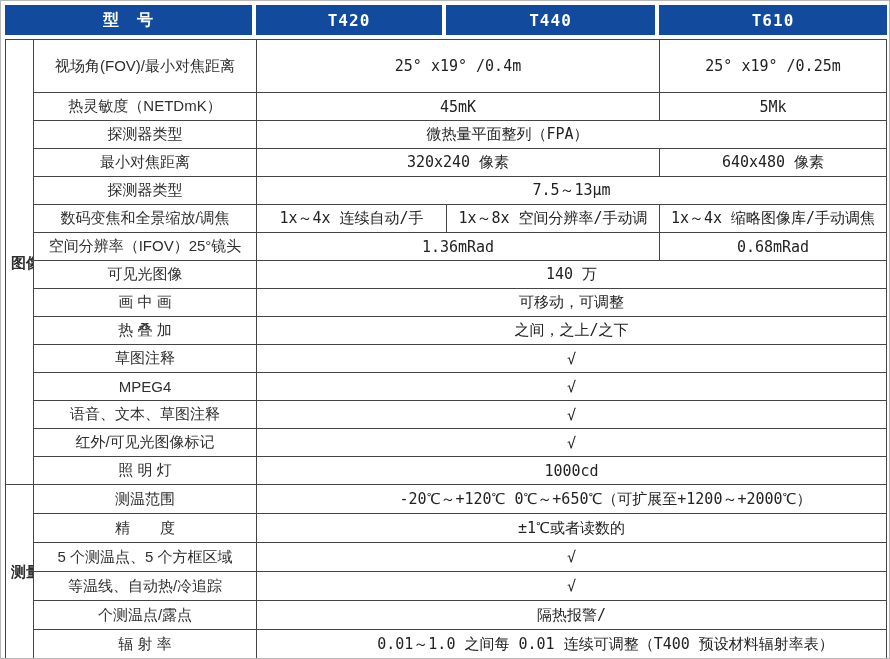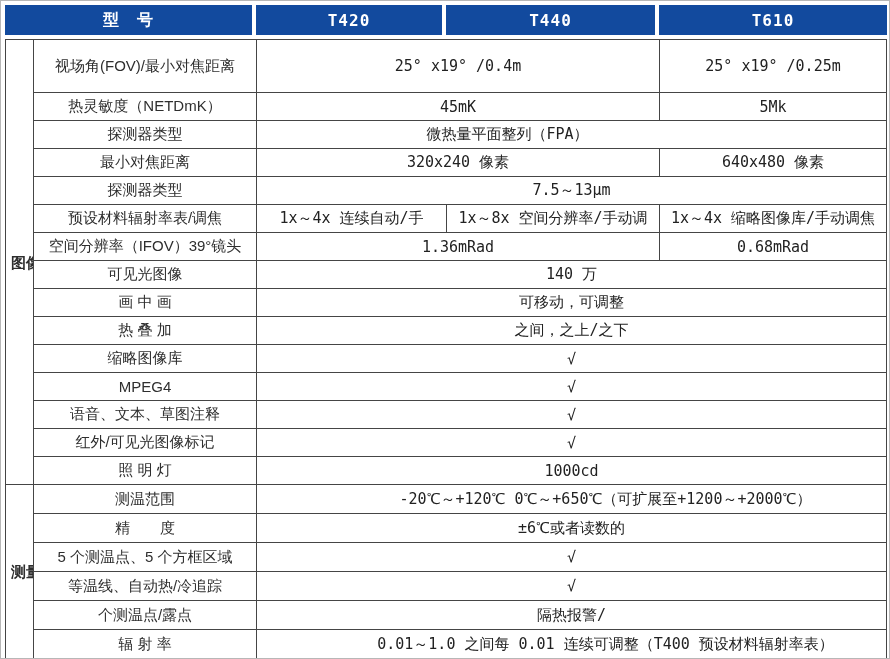--- a/index.html
+++ b/index.html
@@ -124,44 +124,44 @@
       <tr class="std">
         <td class="lbl">最小对焦距离</td>
         <td class="v" colspan="2">320x240 像素</td>
         <td class="v end">640x480 像素</td>
       </tr>
       <tr class="std">
         <td class="lbl">探测器类型</td>
         <td class="v end" colspan="3">7.5～13μm</td>
       </tr>
       <tr class="std">
-        <td class="lbl">预设材料辐射率表/调焦</td>
+        <td class="lbl">数码变焦和全景缩放/调焦</td>
         <td class="v">1x～4x 连续自动/手</td>
         <td class="v">1x～8x 空间分辨率/手动调</td>
         <td class="v end">1x～4x 缩略图像库/手动调焦</td>
       </tr>
       <tr class="std">
-        <td class="lbl">空间分辨率（IFOV）39°镜头</td>
+        <td class="lbl">空间分辨率（IFOV）25°镜头</td>
         <td class="v" colspan="2">1.36mRad</td>
         <td class="v end">0.68mRad</td>
       </tr>
       <tr class="std">
         <td class="lbl">可见光图像</td>
         <td class="v end" colspan="3">140 万</td>
       </tr>
       <tr class="std">
         <td class="lbl">画 中 画</td>
         <td class="v end" colspan="3">可移动，可调整</td>
       </tr>
       <tr class="std">
         <td class="lbl">热 叠 加</td>
         <td class="v end" colspan="3">之间，之上/之下</td>
       </tr>
       <tr class="std">
-        <td class="lbl">缩略图像库</td>
+        <td class="lbl">草图注释</td>
         <td class="v end" colspan="3">√</td>
       </tr>
       <tr class="std">
         <td class="lbl">MPEG4</td>
         <td class="v end" colspan="3">√</td>
       </tr>
       <tr class="std">
         <td class="lbl">语音、文本、草图注释</td>
         <td class="v end" colspan="3">√</td>
       </tr>
@@ -176,21 +176,21 @@
 
       <tr class="m">
         <td class="grp" rowspan="6">
           <div class="vstack tight">测量</div>
         </td>
         <td class="lbl">测温范围</td>
         <td class="v end" colspan="3"><span class="shift-r">-20℃～+120℃ 0℃～+650℃（可扩展至+1200～+2000℃）</span></td>
       </tr>
       <tr class="m">
         <td class="lbl">精　　度</td>
-        <td class="v end" colspan="3">±6℃或者读数的</td>
+        <td class="v end" colspan="3">±1℃或者读数的</td>
       </tr>
       <tr class="m">
         <td class="lbl">5 个测温点、5 个方框区域</td>
         <td class="v end" colspan="3">√</td>
       </tr>
       <tr class="m">
         <td class="lbl">等温线、自动热/冷追踪</td>
         <td class="v end" colspan="3">√</td>
       </tr>
       <tr class="m">

